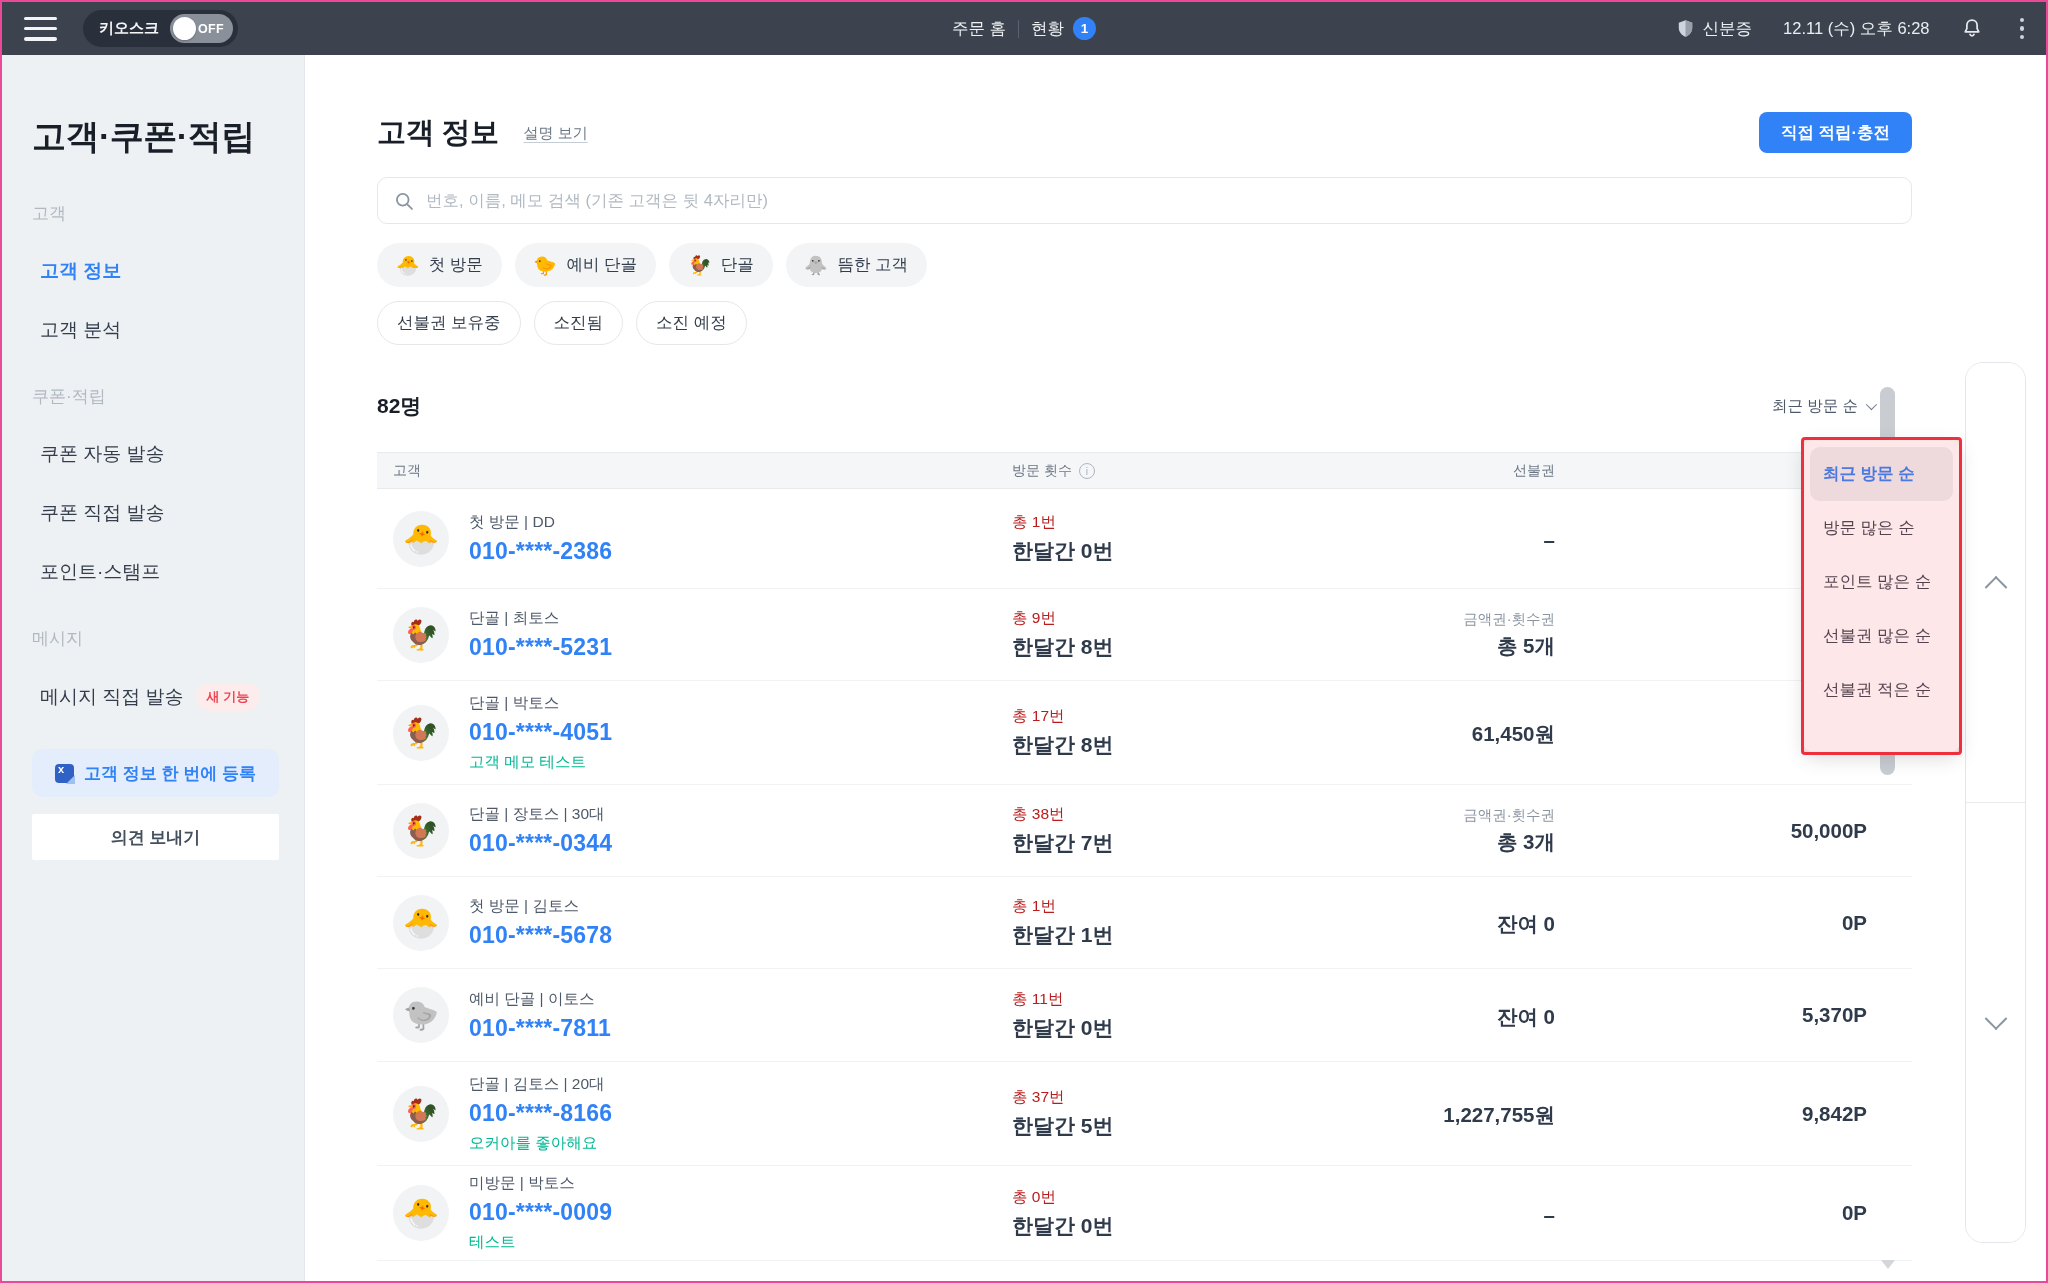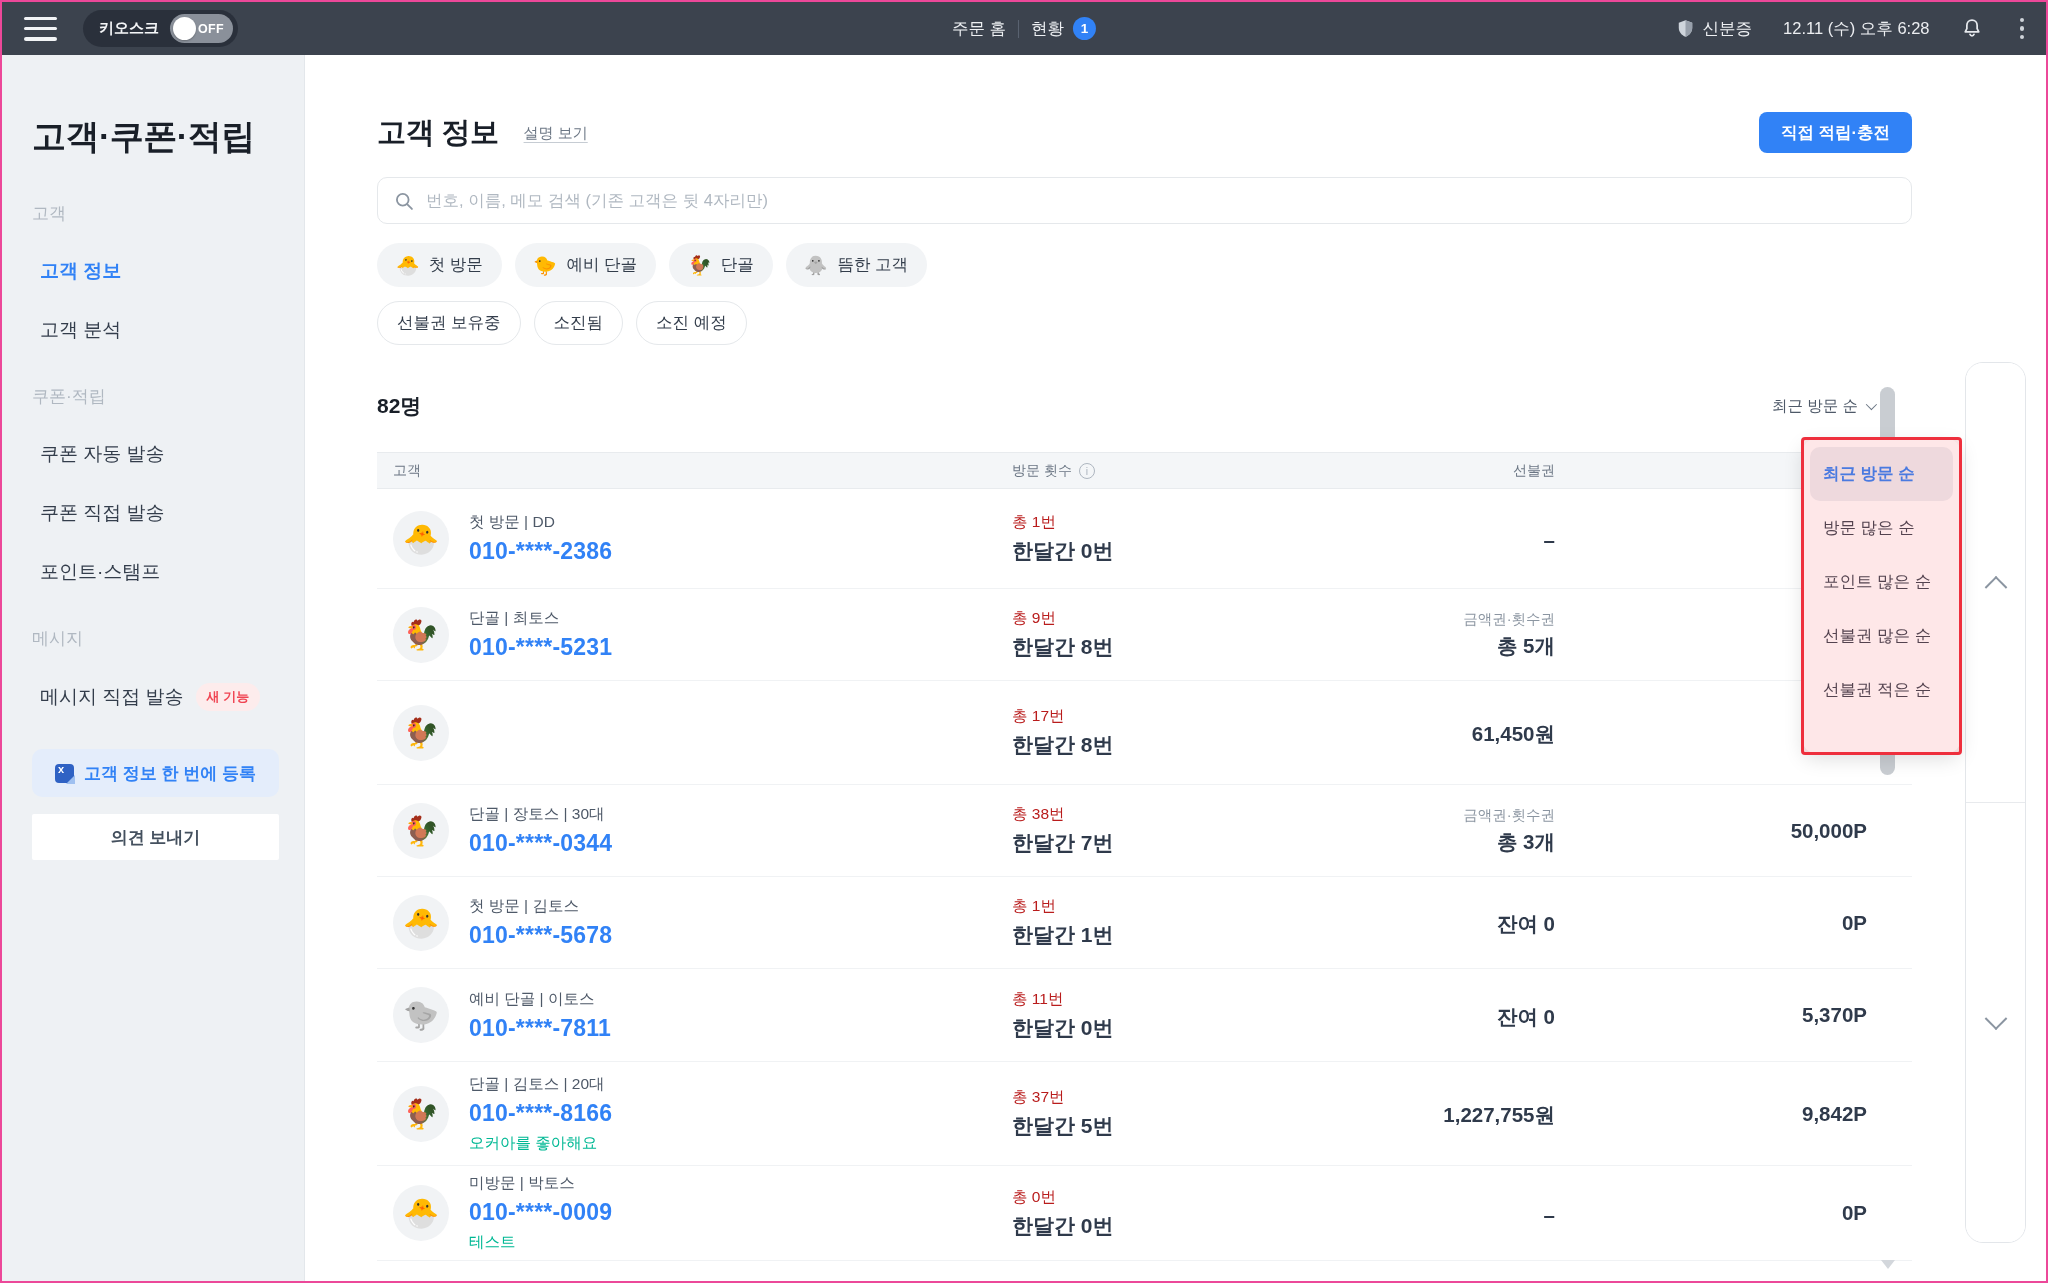--- a/index.html
+++ b/index.html
@@ -284,20 +284,25 @@
               <div class="p-main">총 5개</div>
             </div>
             <div class="cell-points"></div>
             <div></div>
           </div>
           <div class="t-grid t-row" style="height: 104px;">
             <div class="cell-customer">
               <div class="avatar">
                 <span class="emo">🐓</span>
               </div>
+              <div>
+                <div class="c-name">단골 | 박토스</div>
+                <div class="c-phone">010-****-4051</div>
+                <div class="c-memo">고객 메모 테스트</div>
+              </div>
             </div>
             <div class="cell-visits">
               <div class="v-small">총 17번</div>
               <div class="v-big">한달간 8번</div>
             </div>
             <div class="cell-prepaid">
               <div class="p-main">61,450원</div>
             </div>
             <div class="cell-points"></div>
             <div></div>

